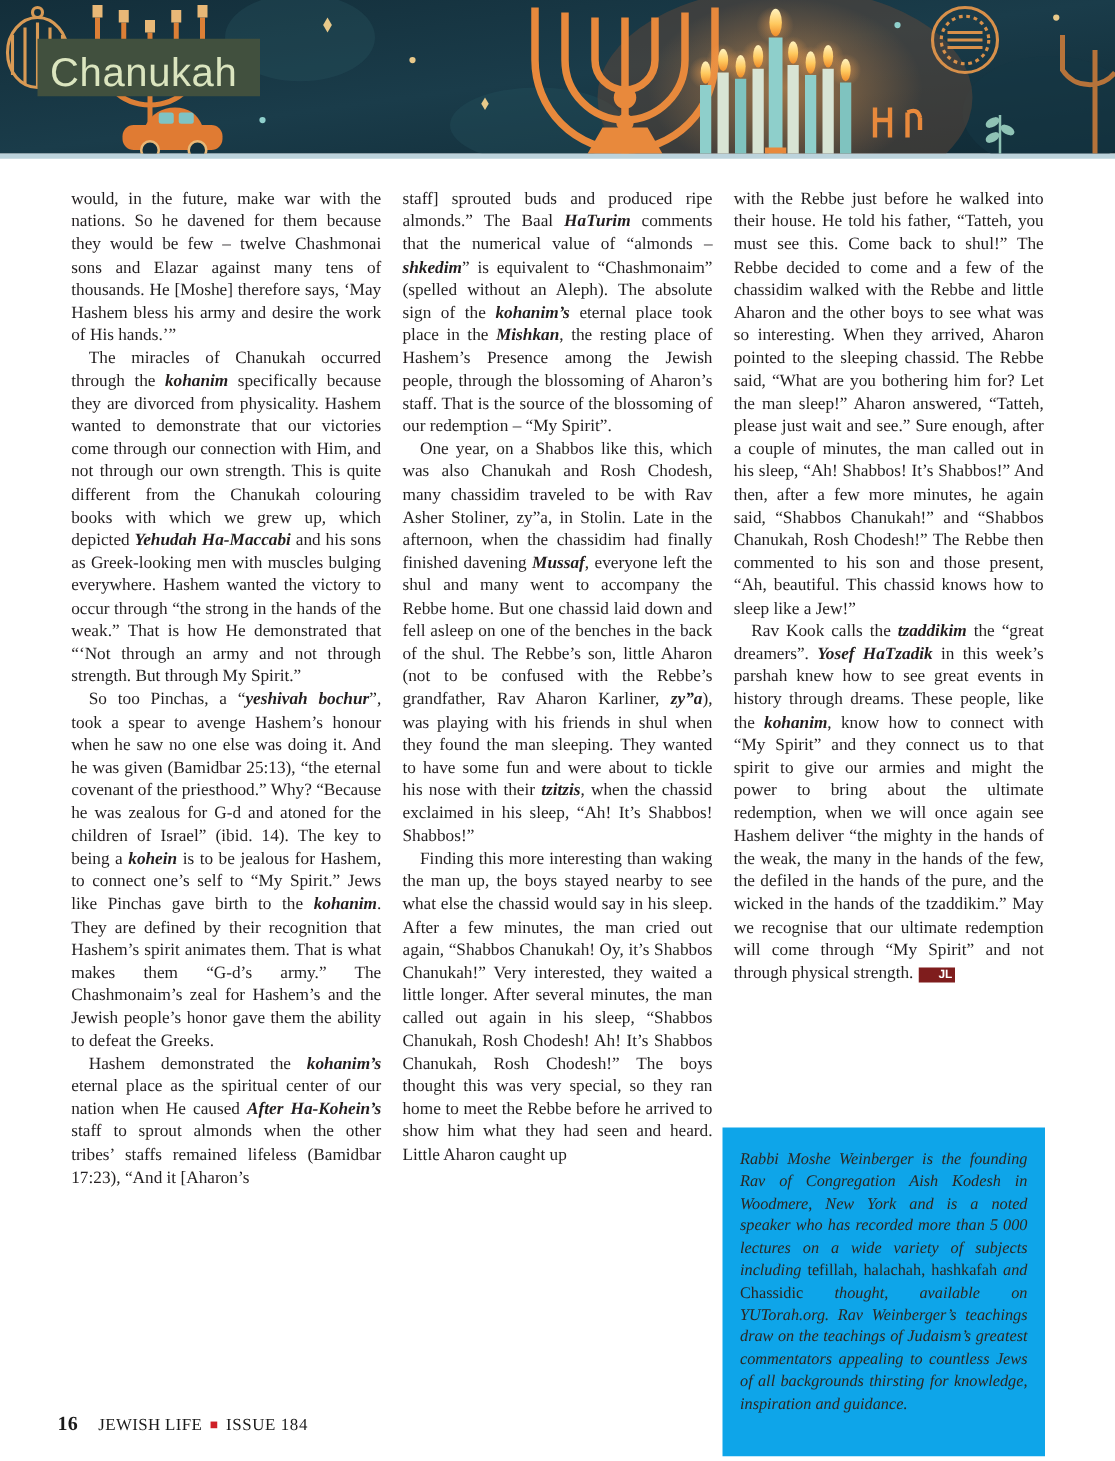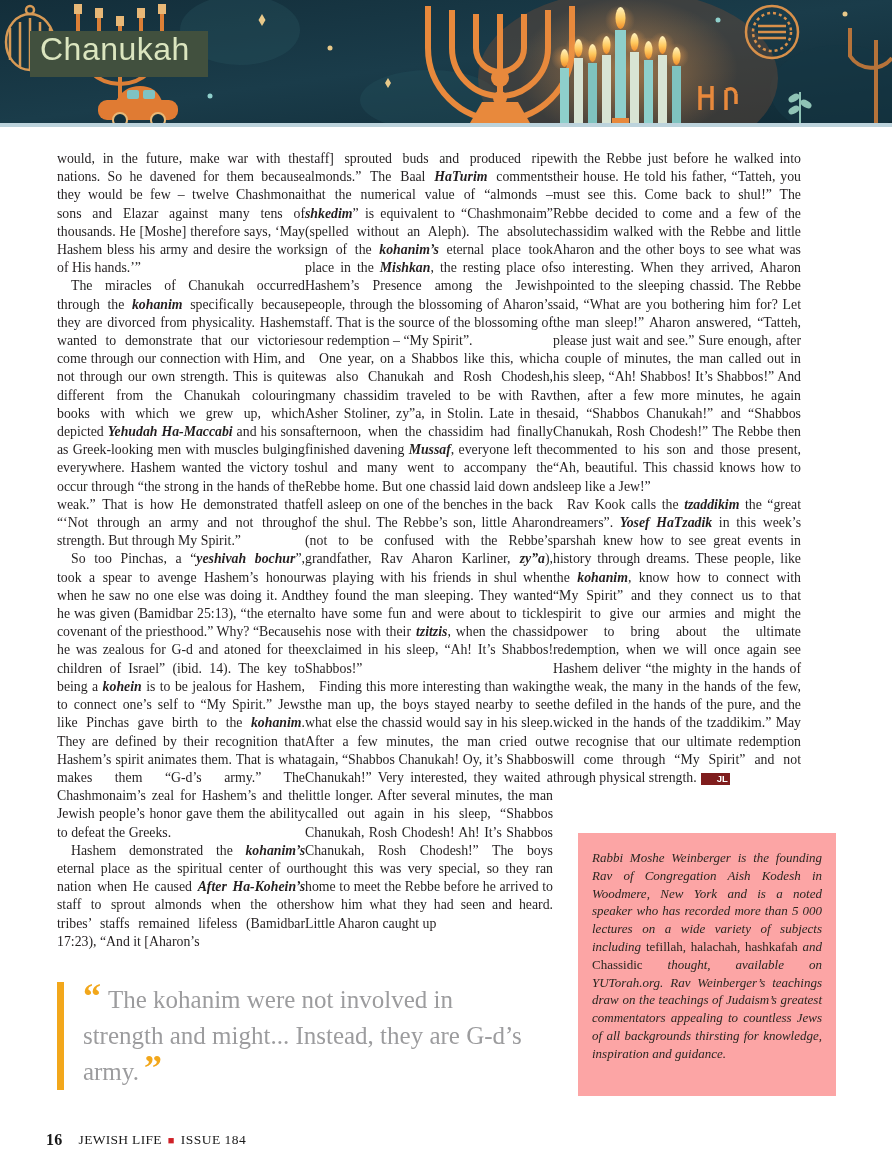--- a/index.html
+++ b/index.html
@@ -4,44 +4,44 @@
 <style>
   html,body{margin:0;padding:0;background:#ffffff;}
   .page{position:relative;width:892px;height:1169px;background:#ffffff;overflow:hidden;
         font-family:"Liberation Serif", serif;}
 
   
   .header{position:absolute;left:0;top:0;width:892px;height:123px;}
   .header svg{display:block;width:892px;height:123px;}
   .header-strip{position:absolute;left:0;top:123px;width:892px;height:4px;background:#bcd3dc;}
   .title-box{position:absolute;left:30px;top:31px;width:178px;height:46px;background:#41503e;
-             display:flex;align-items:flex-start;padding-left:10px;box-sizing:border-box;}
+             display:flex;align-items:flex-end;padding-left:10px;box-sizing:border-box;}
   .title-box h1{margin:0;font-family:"Liberation Sans", sans-serif;font-weight:400;
                 font-size:32px;color:#dbe5bf;letter-spacing:0.5px;}
 
   
   .cols{position:absolute;left:57px;top:150px;width:778px;
-        display:grid;grid-template-columns:248px 248px 248px;}
+        display:grid;grid-template-columns:248px 248px 248px;column-gap:17px;}
   .para{margin:0;text-align:justify;font-size:13.8px;line-height:18.2px;color:#231f20;}
   .para.indent{text-indent:14px;}
   .para i{font-style:italic;font-weight:bold;}
   .endmark{display:inline-block;background:#7f1d1d;color:#ffffff;
            font-family:"Liberation Sans", sans-serif;font-weight:bold;font-size:9.5px;
            line-height:12px;padding:0 2px;margin-left:4px;}
 
   
   .pullquote{position:absolute;left:57px;top:982px;width:472px;display:flex;margin:0;}
   .pq-bar{width:14px;background:#f2a71b;margin-right:19px;}
   .pq-text{margin:0;font-size:25px;line-height:36px;color:#9c9c9e;}
   .pq-q{color:#f2a71b;font-weight:bold;font-size:36px;line-height:0;}
   .pq-open{margin-right:7px;}
   .pq-close{margin-left:5px;}
 
   
-  .bio{position:absolute;left:578px;top:833px;width:258px;min-height:263px;background:#fca5a5;
+  .bio{position:absolute;left:578px;top:902px;width:258px;min-height:263px;background:#0ea5e9;
        padding:16px 14px;box-sizing:border-box;}
   .bio p{margin:0;font-style:italic;font-size:13px;line-height:17.8px;color:#2b2620;text-align:justify;}
   .bio .rm, .rm{font-style:normal;}
 
   
   .footer{position:absolute;left:46px;top:1131px;display:flex;align-items:center;
           font-size:13.5px;color:#1a1a1a;letter-spacing:0.3px;}
   .pageno{font-weight:bold;font-size:16px;margin-right:16px;}
   .mag{font-weight:normal;}
   .sq{color:#cf2027;font-size:11px;margin:0 6px;}
@@ -193,24 +193,20 @@
       <p class="para"><span>staff] sprouted buds and produced ripe almonds.” The Baal <i>HaTurim</i> comments that the numerical value of “almonds – <i>shkedim</i>” is equivalent to “Chashmonaim” (spelled without an Aleph). The absolute sign of the <i>kohanim’s</i> eternal place took place in the <i>Mishkan</i>, the resting place of Hashem’s Presence among the Jewish people, through the blossoming of Aharon’s staff. That is the source of the blossoming of our redemption – “My Spirit”.</span></p>
       <p class="para indent"><span>One year, on a Shabbos like this, which was also Chanukah and Rosh Chodesh, many chassidim traveled to be with Rav Asher Stoliner, zy”a, in Stolin. Late in the afternoon, when the chassidim had finally finished davening <i>Mussaf</i>, everyone left the shul and many went to accompany the Rebbe home. But one chassid laid down and fell asleep on one of the benches in the back of the shul. The Rebbe’s son, little Aharon (not to be confused with the Rebbe’s grandfather, Rav Aharon Karliner, <i>zy”a</i>), was playing with his friends in shul when they found the man sleeping. They wanted to have some fun and were about to tickle his nose with their <i>tzitzis</i>, when the chassid exclaimed in his sleep, “Ah! It’s Shabbos! Shabbos!”</span></p>
       <p class="para indent"><span>Finding this more interesting than waking the man up, the boys stayed nearby to see what else the chassid would say in his sleep. After a few minutes, the man cried out again, “Shabbos Chanukah! Oy, it’s Shabbos Chanukah!” Very interested, they waited a little longer. After several minutes, the man called out again in his sleep, “Shabbos Chanukah, Rosh Chodesh! Ah! It’s Shabbos Chanukah, Rosh Chodesh!” The boys thought this was very special, so they ran home to meet the Rebbe before he arrived to show him what they had seen and heard. Little Aharon caught up</span></p>
     </div>
     <div class="col">
       <p class="para"><span>with the Rebbe just before he walked into their house. He told his father, “Tatteh, you must see this. Come back to shul!” The Rebbe decided to come and a few of the chassidim walked with the Rebbe and little Aharon and the other boys to see what was so interesting. When they arrived, Aharon pointed to the sleeping chassid. The Rebbe said, “What are you bothering him for? Let the man sleep!” Aharon answered, “Tatteh, please just wait and see.” Sure enough, after a couple of minutes, the man called out in his sleep, “Ah! Shabbos! It’s Shabbos!” And then, after a few more minutes, he again said, “Shabbos Chanukah!” and “Shabbos Chanukah, Rosh Chodesh!” The Rebbe then commented to his son and those present, “Ah, beautiful. This chassid knows how to sleep like a Jew!”</span></p>
       <p class="para indent"><span>Rav Kook calls the <i>tzaddikim</i> the “great dreamers”. <i>Yosef HaTzadik</i> in this week’s parshah knew how to see great events in history through dreams. These people, like the <i>kohanim</i>, know how to connect with “My Spirit” and they connect us to that spirit to give our armies and might the power to bring about the ultimate redemption, when we will once again see Hashem deliver “the mighty in the hands of the weak, the many in the hands of the few, the defiled in the hands of the pure, and the wicked in the hands of the tzaddikim.” May we recognise that our ultimate redemption will come through “My Spirit” and not through physical strength.</span><span class="endmark">JL</span></p>
     </div>
   </main>
 
-  <figure class="pullquote">
-    <div class="pq-bar"></div>
-    <blockquote class="pq-text"><span class="pq-q pq-open">“</span><span>The kohanim were not involved in strength and might... Instead, they are G-d’s army.</span><span class="pq-q pq-close">”</span></blockquote>
-  </figure>
 
   <aside class="bio">
     <p>Rabbi Moshe Weinberger is the founding Rav of Congregation Aish Kodesh in Woodmere, New York and is a noted speaker who has recorded more than 5 000 lectures on a wide variety of subjects including <span class="rm">tefillah, halachah, hashkafah</span> and <span class="rm">Chassidic</span> thought, available on YUTorah.org. Rav Weinberger’s teachings draw on the teachings of Judaism’s greatest commentators appealing to countless Jews of all backgrounds thirsting for knowledge, inspiration and guidance.</p>
   </aside>
 
   <footer class="footer">
     <span class="pageno">16</span>
     <span class="mag">JEWISH LIFE</span>
     <span class="sq">■</span>
     <span class="issue">ISSUE 184</span>

